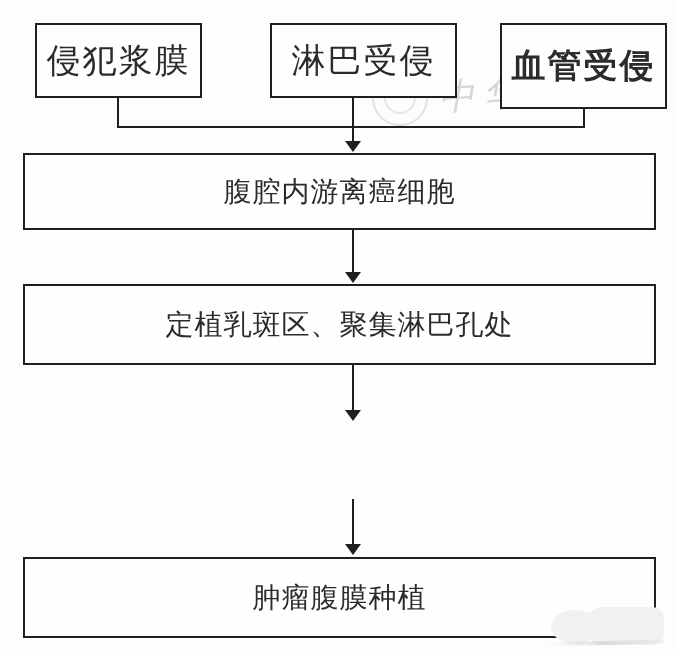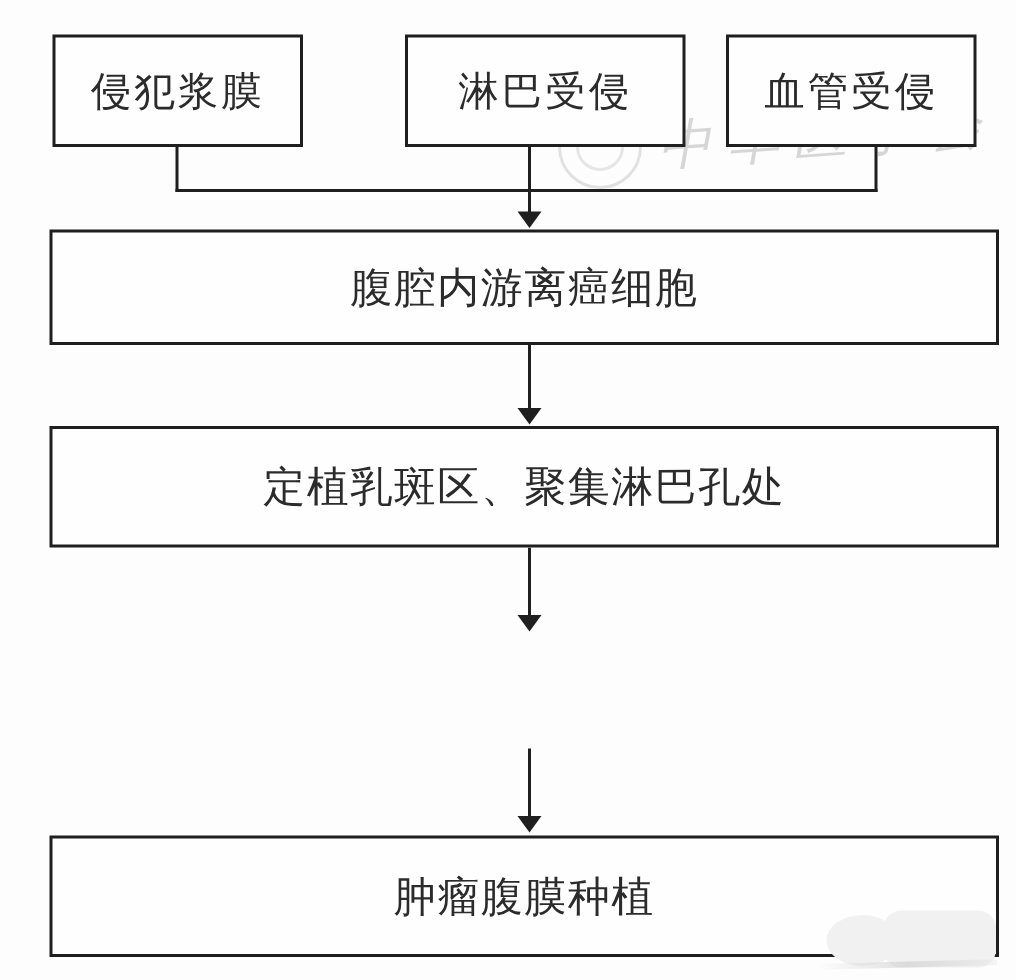--- a/index.html
+++ b/index.html
@@ -12,22 +12,22 @@
   .canvas{position:absolute;left:0;top:0;width:677px;height:653px;}
   .box{
     position:absolute;
     border:2px solid #1f1f1f;
     background:#fefefe;
     display:flex;align-items:center;justify-content:center;
     box-sizing:border-box;
     color:#2b2b2b;
     z-index:2;
   }
-  .top-box{font-size:27px;letter-spacing:2px;}
-  .stage-box{left:33px;width:633px;font-size:28px;letter-spacing:1px;}
+  .top-box{font-size:34px;letter-spacing:2px;}
+  .stage-box{left:23px;width:633px;font-size:28px;letter-spacing:1px;}
   .vline{position:absolute;width:2px;background:#1f1f1f;z-index:1;}
   .hline{position:absolute;height:2px;background:#1f1f1f;z-index:1;}
   .arrowhead{
     position:absolute;width:0;height:0;
     border-left:8px solid transparent;
     border-right:8px solid transparent;
     border-top:11px solid #1f1f1f;
     z-index:3;
   }
   .watermark-circle{
@@ -65,21 +65,21 @@
   <div class="watermark-circle"></div>
   <div class="watermark-circle-inner"></div>
   <div class="watermark-text">中华医学会</div>
 
   <div class="box top-box" style="left:35px;top:23px;width:167px;height:75px;">
     <span>侵犯浆膜</span>
   </div>
   <div class="box top-box" style="left:270px;top:23px;width:187px;height:75px;">
     <span>淋巴受侵</span>
   </div>
-  <div class="box top-box" style="left:484px;top:23px;width:167px;height:75px;">
+  <div class="box top-box" style="left:500px;top:23px;width:167px;height:86px;font-weight:bold;">
     <span>血管受侵</span>
   </div>
 
   <div class="vline" style="left:117px;top:98px;height:30px;"></div>
   <div class="vline" style="left:583px;top:98px;height:30px;"></div>
   <div class="hline" style="left:117px;top:126px;width:468px;"></div>
   <div class="vline" style="left:352px;top:98px;height:45px;"></div>
   <div class="arrowhead" style="left:345px;top:141px;"></div>
 
   <div class="box stage-box" style="top:153px;height:77px;">

